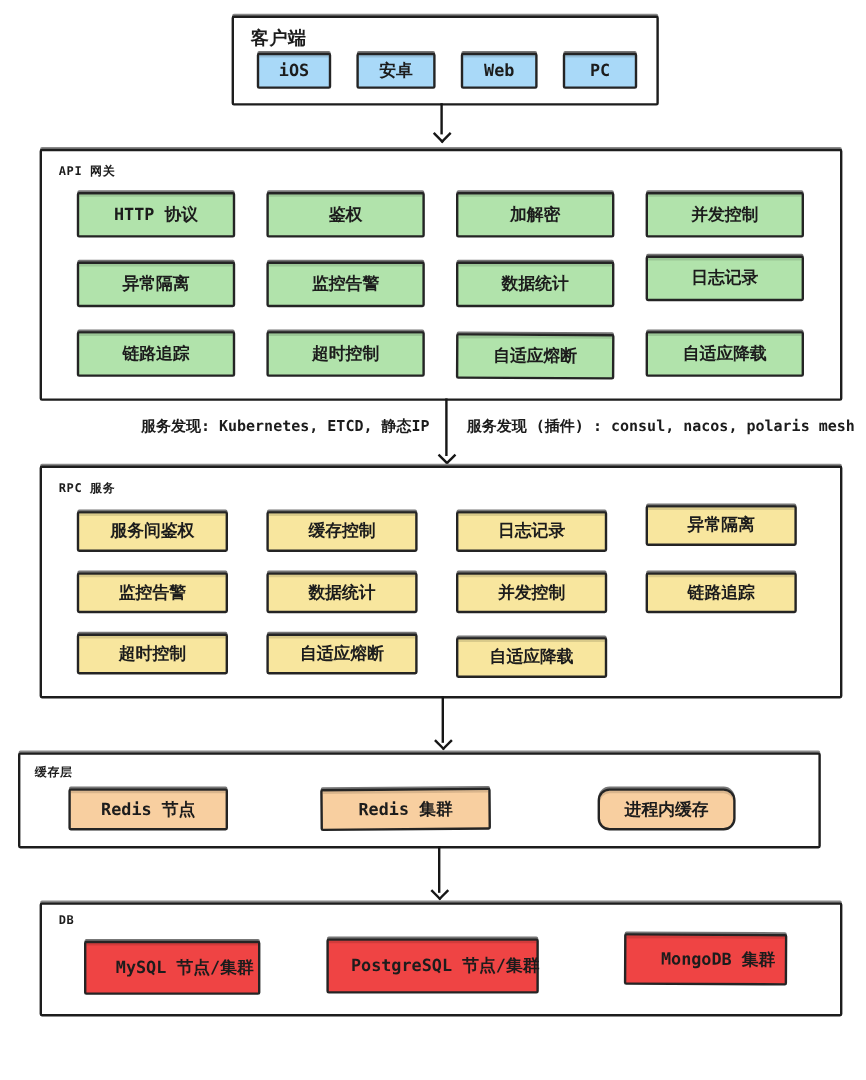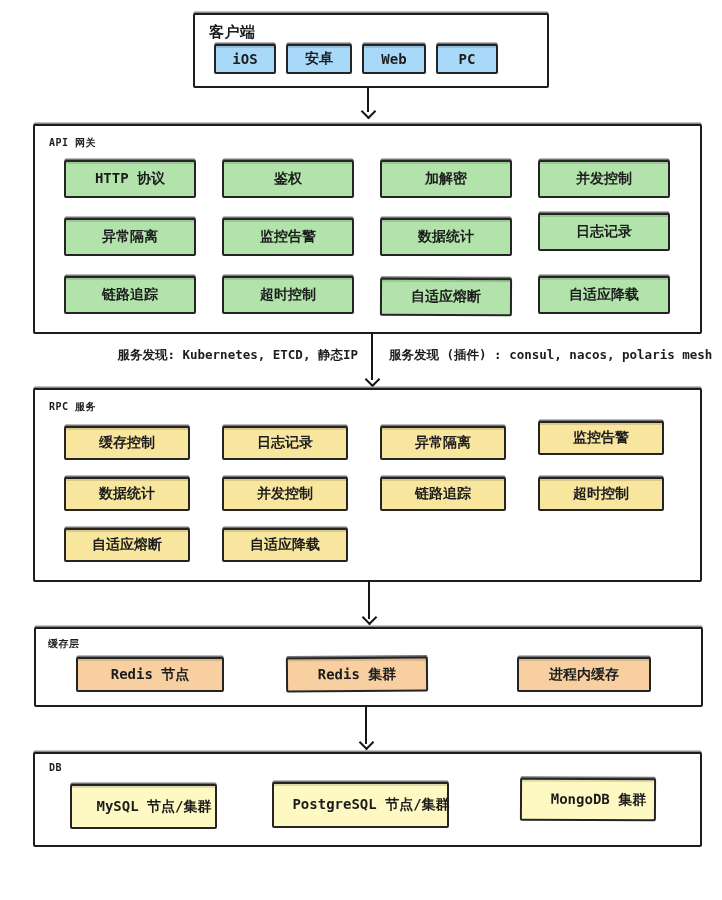--- a/index.html
+++ b/index.html
@@ -21,25 +21,25 @@
     display:flex;align-items:center;justify-content:center;
     border:2px solid #242424;border-radius:2px;
     font-size:14px;font-weight:600;white-space:nowrap;
     box-shadow:0 -2px 0 -0.5px #777, inset 0 2px 0 rgba(0,0,0,0.12);
     box-sizing:border-box;
   }
   .node-blue  {background:#a9d9f8;}
   .node-green {background:#b1e3ab;}
   .node-yellow{background:#f8e69e;}
   .node-orange{background:#f8cfa0;}
-  .node-pink  {background:#fef9c3;padding-left:21px;}
+  .node-pink  {background:#ef4444;padding-left:21px;}
 
   
   .sec-client{left:193px;top:13px;width:352px;height:71px;}
-  .client-row{position:absolute;left:19px;top:29px;display:flex;gap:10px;justify-content:space-between;}
+  .client-row{position:absolute;left:19px;top:29px;display:flex;gap:21px;justify-content:space-between;}
   .client-row .node{height:30px;padding:0 8px;}
   .client-row .node:nth-child(1){min-width:62px;}
   .client-row .node:nth-child(2){min-width:66px;}
   .client-row .node:nth-child(3){min-width:64px;}
   .client-row .node:nth-child(4){min-width:62px;}
 
   
   .sec-gateway{left:33px;top:124px;width:665px;height:206px;}
   .gw-grid{position:absolute;left:29px;top:34px;display:grid;
     grid-template-columns:repeat(4,132px);column-gap:26px;row-gap:20px;}
@@ -50,25 +50,25 @@
   
   .sec-rpc{left:33px;top:388px;width:665px;height:190px;}
   .rpc-grid{position:absolute;left:29px;top:36px;display:grid;
     grid-template-columns:repeat(4,126px);column-gap:32px;row-gap:17px;}
   .rpc-grid .node{height:34px;}
   .rpc-grid .node:nth-child(4){transform:translateY(-5px);}
   .rpc-grid .node:nth-child(11){transform:translateY(3px);}
   .rpc-grid .node:nth-child(12){transform:translateY(1px) rotate(-0.4deg);}
 
   
-  .sec-cache{left:34px;top:627px;width:665px;height:76px;text-align:center;}
+  .sec-cache{left:15px;top:627px;width:665px;height:76px;text-align:center;}
   .cache-b{position:absolute;top:28px;height:35px;}
-  .cache-b0{left:40px;width:148px;}
+  .cache-b0{left:40px;width:133px;}
   .cache-b1{left:250px;width:142px;transform:rotate(-0.5deg);}
-  .cache-b2{left:481px;width:134px;}
+  .cache-b2{left:481px;width:115px;border-radius:10px;}
 
   
   .sec-db{left:33px;top:752px;width:665px;height:91px;}
   .db-b{position:absolute;}
   .db-b0{left:35px;top:30px;width:147px;height:45px;}
   .db-b1{left:237px;top:28px;width:177px;height:46px;}
   .db-b2{left:485px;top:24px;width:136px;height:43px;transform:rotate(0.3deg);}
 
   
   .arrow-line{position:absolute;width:2px;background:#161616;}
@@ -122,20 +122,21 @@
   </div>
 
   <div class="arrow-line a2-line"></div>
   <div class="arrow-head a2-head"></div>
   <div class="disc disc-left">服务发现: Kubernetes, ETCD, 静态IP</div>
   <div class="disc disc-right">服务发现 (插件) : consul, nacos, polaris mesh</div>
 
   <div class="sec sec-rpc">
     <div class="sec-label" style="left:14px;top:10px;">RPC 服务</div>
     <div class="rpc-grid">
+      <div class="node node-yellow">服务间鉴权</div>
       <div class="node node-yellow">缓存控制</div>
       <div class="node node-yellow">日志记录</div>
       <div class="node node-yellow">异常隔离</div>
       <div class="node node-yellow">监控告警</div>
       <div class="node node-yellow">数据统计</div>
       <div class="node node-yellow">并发控制</div>
       <div class="node node-yellow">链路追踪</div>
       <div class="node node-yellow">超时控制</div>
       <div class="node node-yellow">自适应熔断</div>
       <div class="node node-yellow">自适应降载</div>

